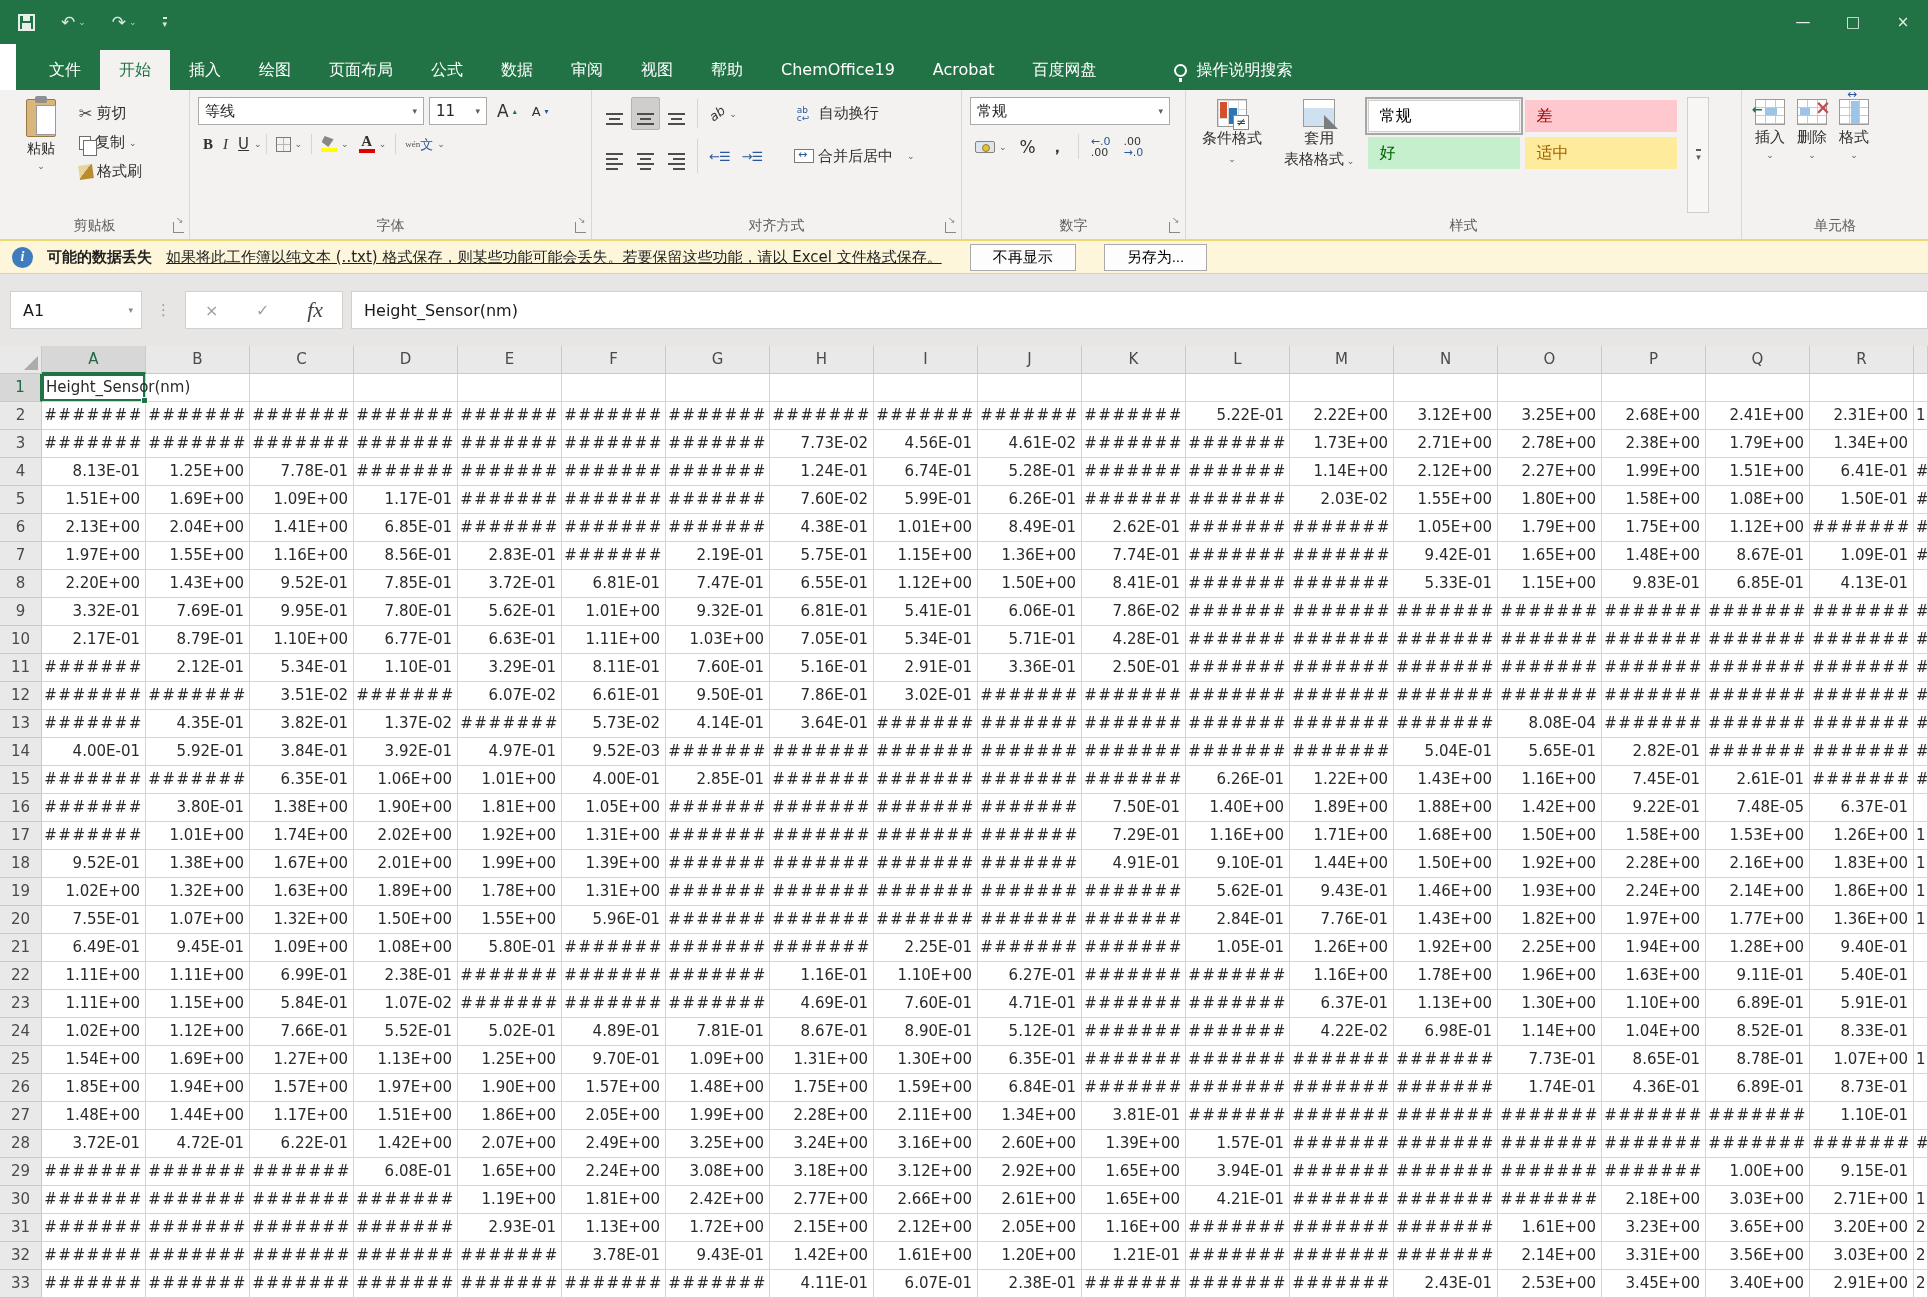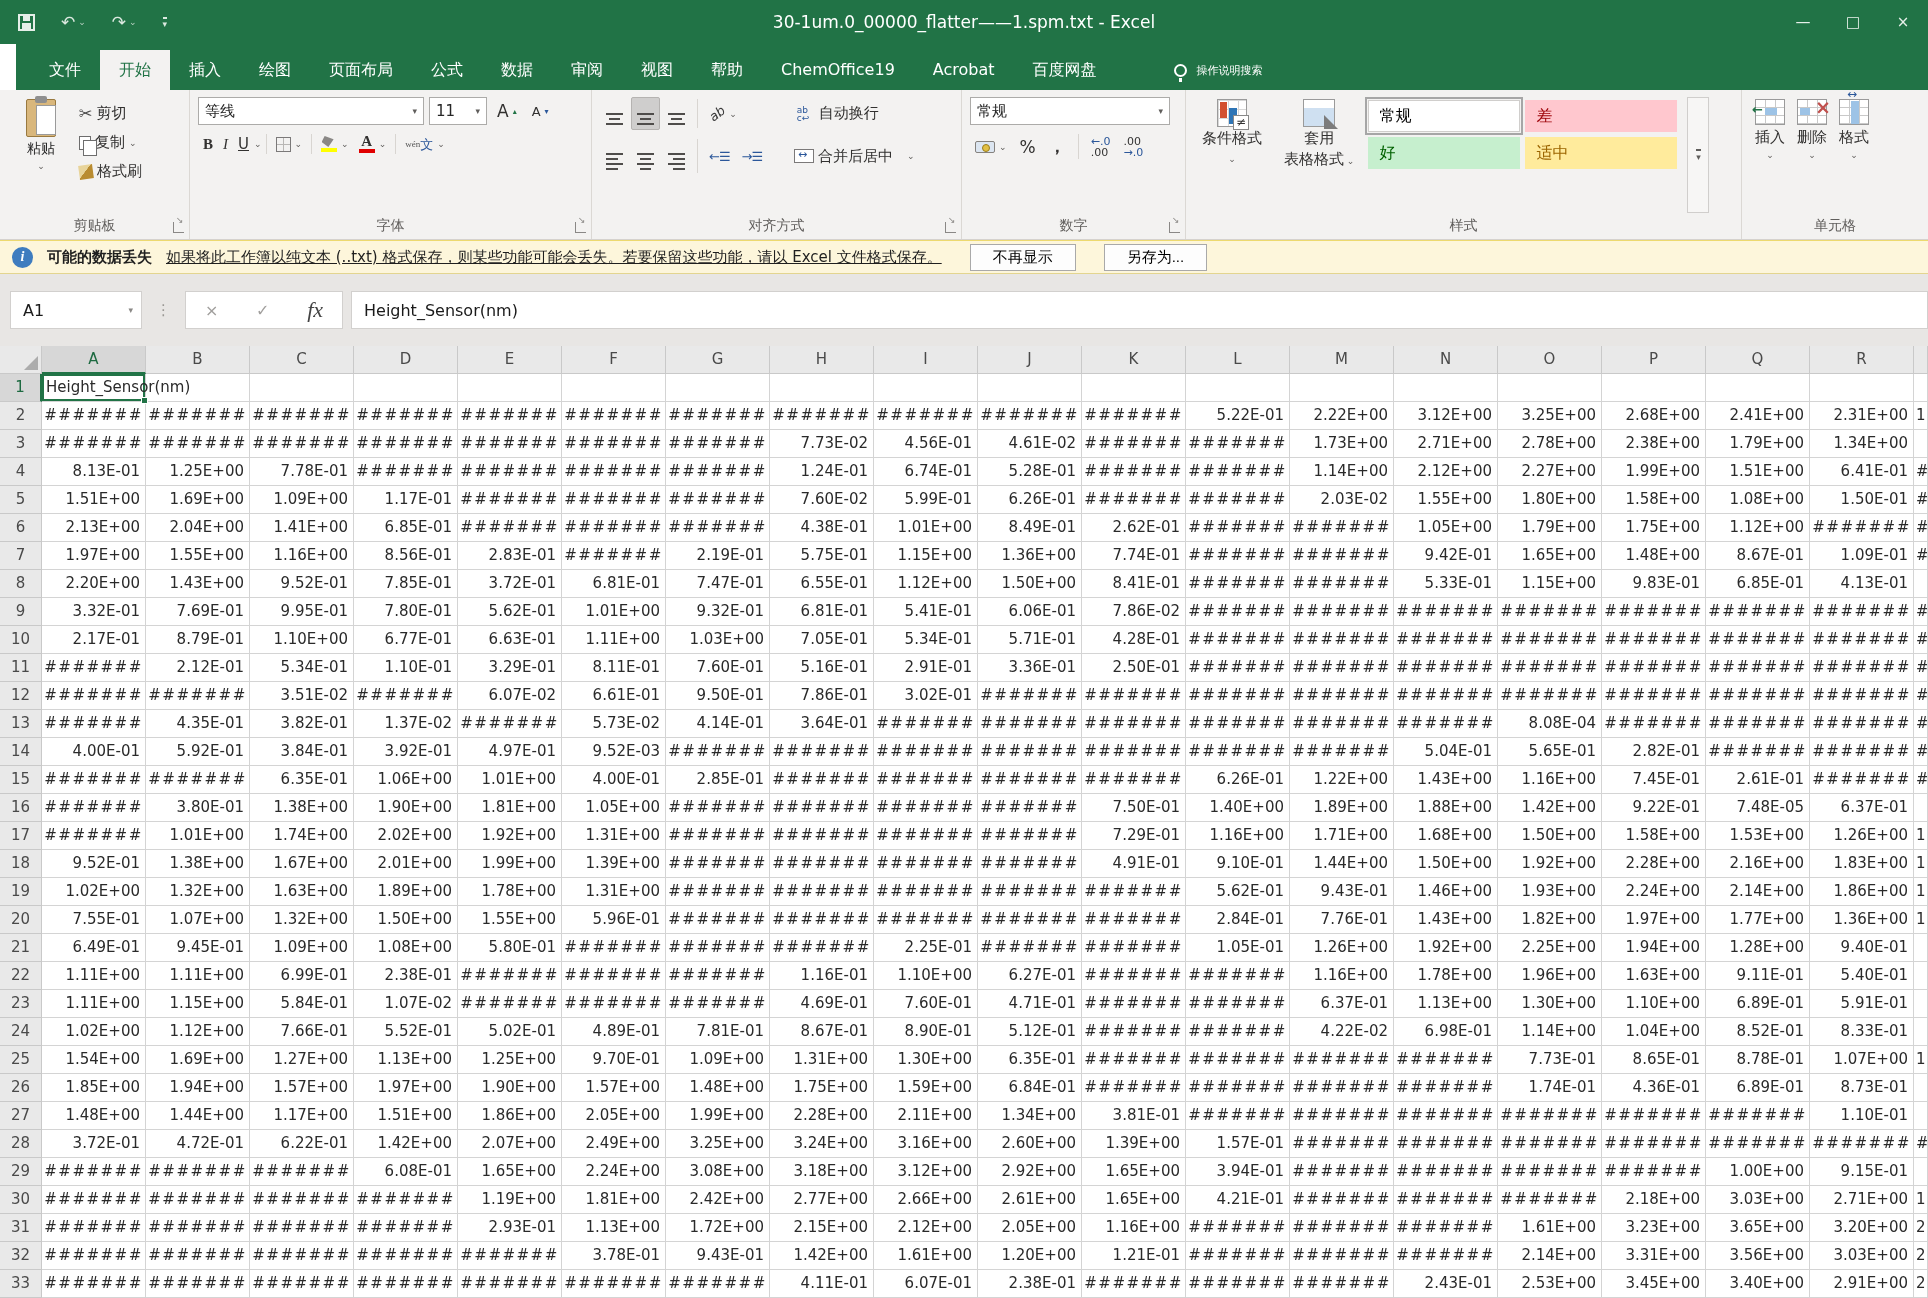--- a/index.html
+++ b/index.html
@@ -21,21 +21,21 @@
   .winctl { position:absolute; right:0; top:0; height:44px; display:flex; }
   .winctl span { width:50px; height:44px; display:flex; align-items:center; justify-content:center;
     color:#E7F0EA; font-size:15px; }
 
   
   .tabrow { position:absolute; left:16px; top:44px; width:1928px; height:46px; background:#217346;
     display:flex; align-items:flex-end; }
   .tabs { display:flex; height:40px; margin-left:14px; }
   .tab { height:40px; line-height:40px; padding:0 19px; color:#fff; font-size:16px; cursor:pointer; white-space:nowrap; }
   .tab.sel { background:#F3F2F1; color:#217346; }
-  .tellme { display:flex; align-items:center; gap:10px; color:#fff; font-size:11px; margin-left:58px; height:40px; }
+  .tellme { display:flex; align-items:center; gap:10px; color:#fff; font-size:16px; margin-left:58px; height:40px; }
   .icon-bulb { width:13px; height:13px; border:2px solid #fff; border-radius:50%; position:relative; display:inline-block; }
   .icon-bulb:after { content:""; position:absolute; left:3px; top:12px; width:3px; height:4px; background:#fff; }
 
   
   .ribbon { position:absolute; left:0; top:90px; width:1928px; height:150px; background:#F3F2F1;
     border-bottom:1px solid #D5D2CE; display:flex; }
   .rgroup { position:relative; height:100%; border-right:1px solid #DBD8D4; padding:7px 6px 26px 8px; }
   .glabel { position:absolute; bottom:4px; left:0; right:0; text-align:center; color:#605E5C; font-size:14px; }
   .launcher { position:absolute; bottom:6px; right:5px; width:11px; height:11px;
     border-left:1px solid #8A8886; border-bottom:1px solid #8A8886; cursor:pointer; }
@@ -193,21 +193,20 @@
         <span class="mini-caret">⌄</span>
       </span>
     <span class="qbtn">
         <span>↷</span>
         <span class="mini-caret">⌄</span>
       </span>
     <span class="qbtn">
         <span class="qat-custom">▾</span>
       </span>
   </div>
-  <div class="tb-title">30-1um.0_00000_flatter——1.spm.txt - Excel</div>
   <div class="winctl">
     <span>—</span>
     <span>□</span>
     <span>×</span>
   </div>
 </div>
 
 <div class="tabrow">
   <div class="tabs" id="tabs">
       <div class="tab">文件</div>

